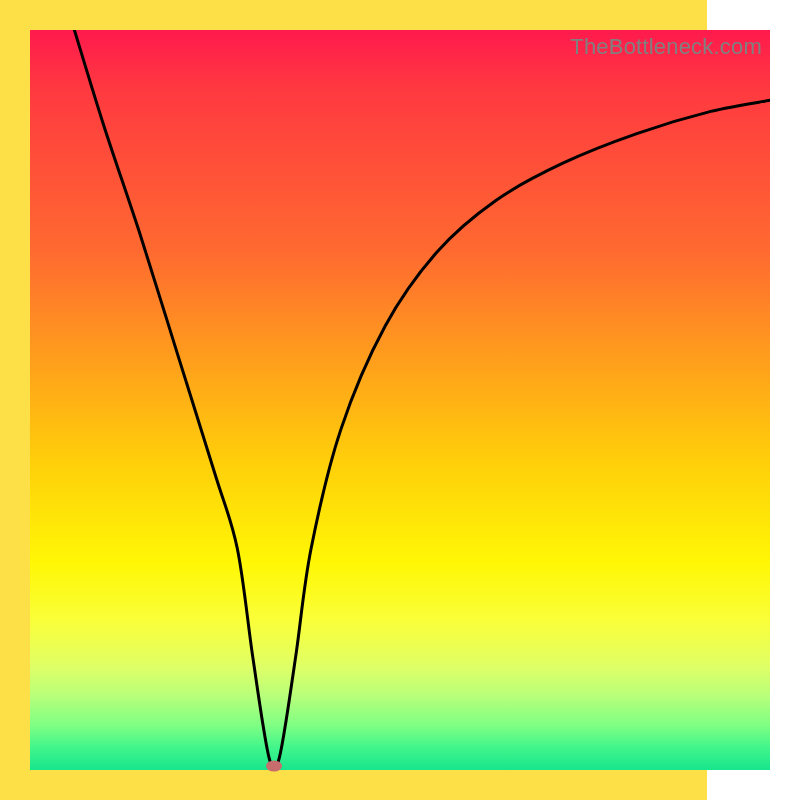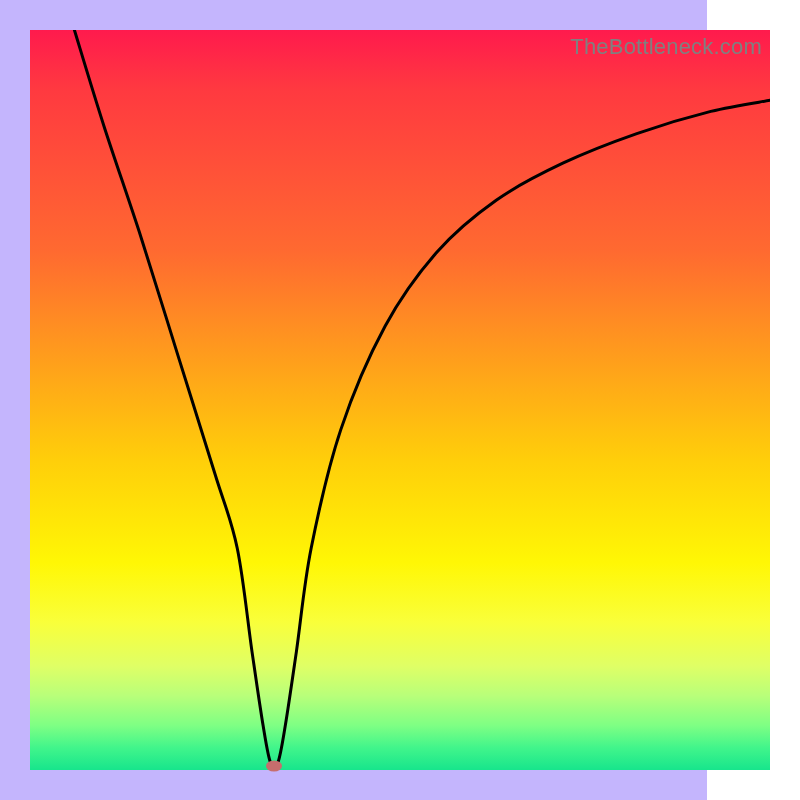--- a/index.html
+++ b/index.html
@@ -6,21 +6,21 @@
     margin: 0;
     padding: 0;
     width: 800px;
     height: 800px;
     overflow: hidden;
     font-family: Arial, Helvetica, sans-serif;
   }
   .frame {
     width: 707px;
     height: 800px;
-    background: #c4b5fd;
+    background: #fde047;
     position: relative;
   }
   .plot-area {
     position: absolute;
     left: 30px;
     top: 30px;
     width: 740px;
     height: 740px;
     background: linear-gradient(
       to bottom,

